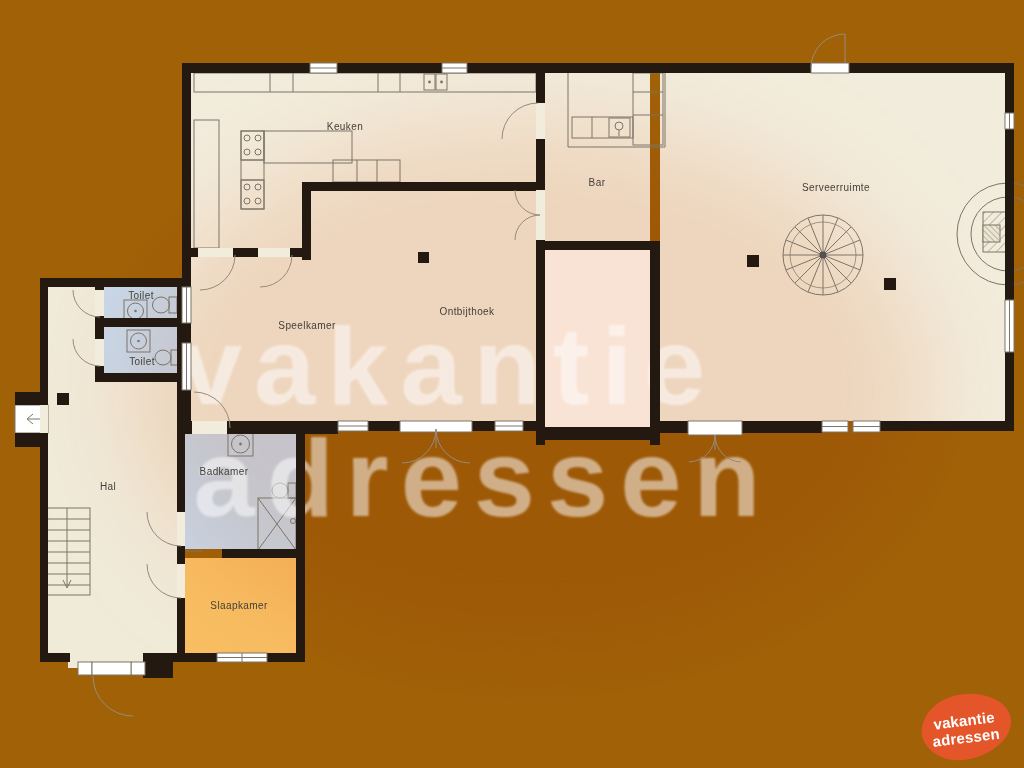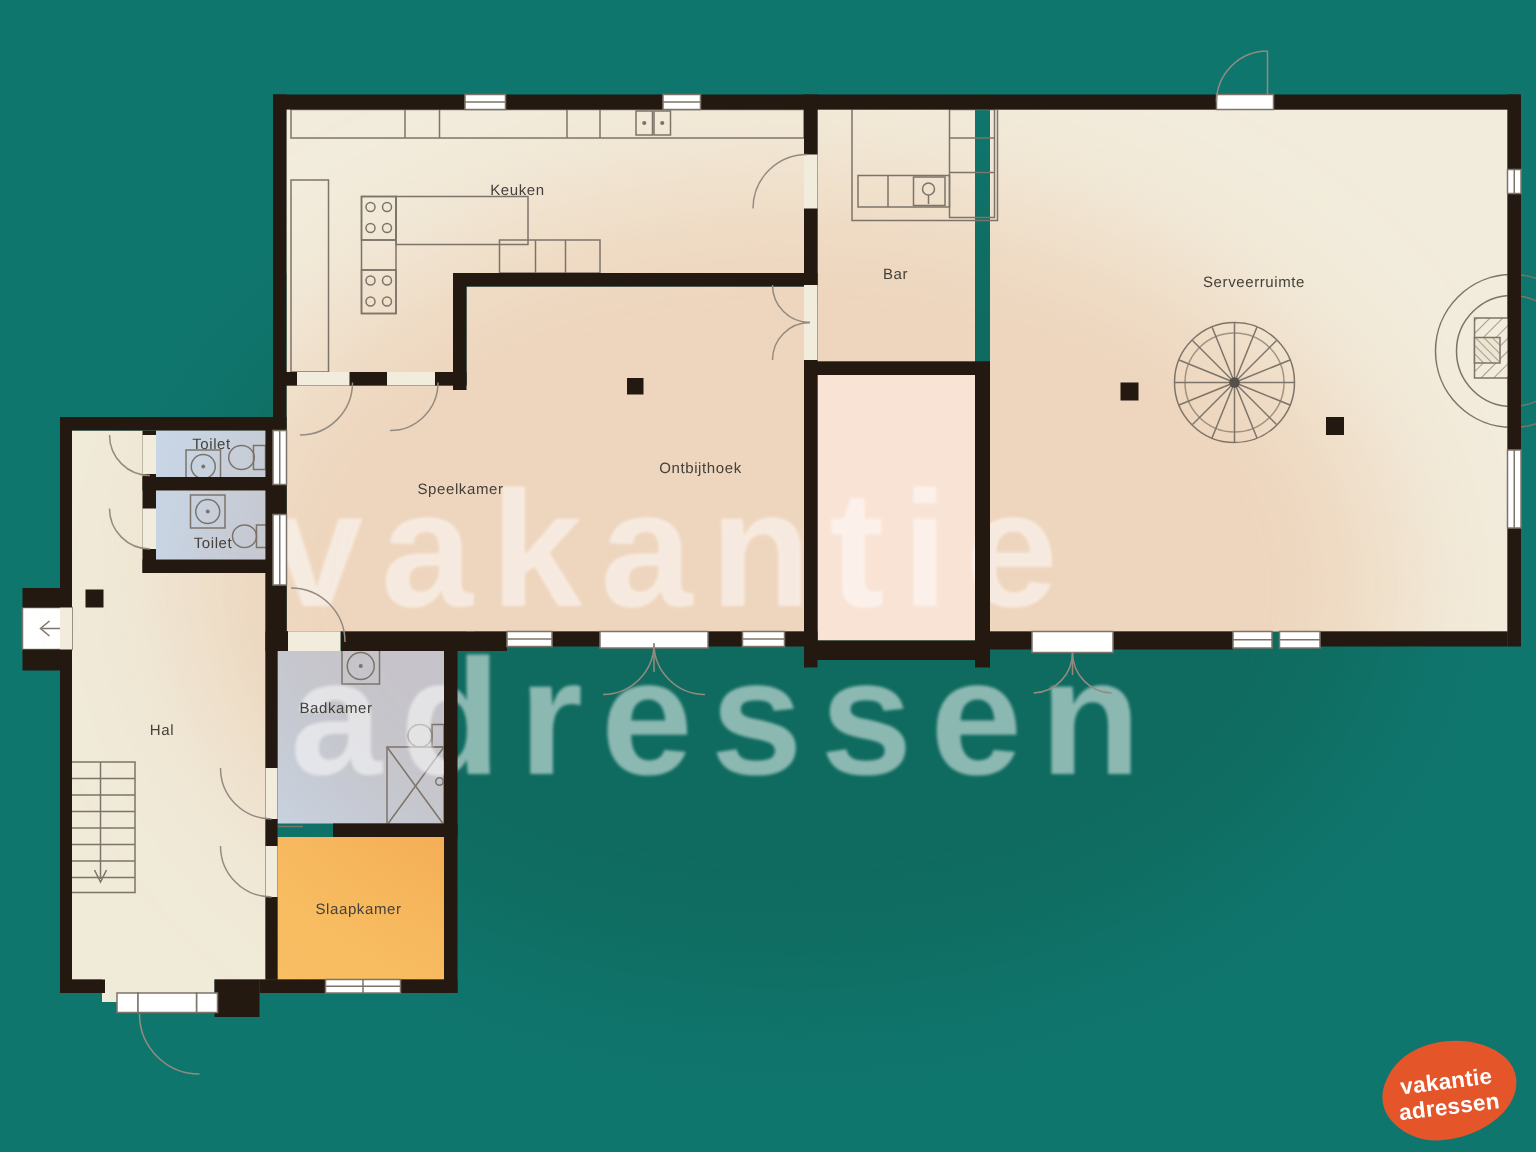--- a/index.html
+++ b/index.html
@@ -1,16 +1,16 @@
 <!DOCTYPE html>
 <html><head>
 <meta charset="utf-8">
 <style>
   html,body{margin:0;padding:0;background:#ffffff;}
-  .stage{position:relative;width:1024px;height:768px;background:#0f766e;overflow:hidden;}
+  .stage{position:relative;width:1024px;height:768px;background:#a16207;overflow:hidden;}
   svg{display:block;}
   .wall{fill:#231911;}
   .ln{fill:none;stroke:#7d7469;stroke-width:1;}
   .win{fill:#ffffff;stroke:#7d7469;stroke-width:1;}
   .open{fill:#f2ecdc;}
   .arc{fill:none;stroke:#948b80;stroke-width:1;}
   .lbl{font:10px "Liberation Sans","DejaVu Sans",sans-serif;fill:#44403a;letter-spacing:.4px;text-anchor:middle;}
   .wm{font:bold 110px "Liberation Sans","DejaVu Sans",sans-serif;fill:#ffffff;opacity:.52;letter-spacing:12px;text-anchor:middle;filter:blur(1px);}
   .logo-text{font:bold 15px "Liberation Sans","DejaVu Sans",sans-serif;fill:#ffffff;text-anchor:middle;letter-spacing:.2px;}
 </style>

